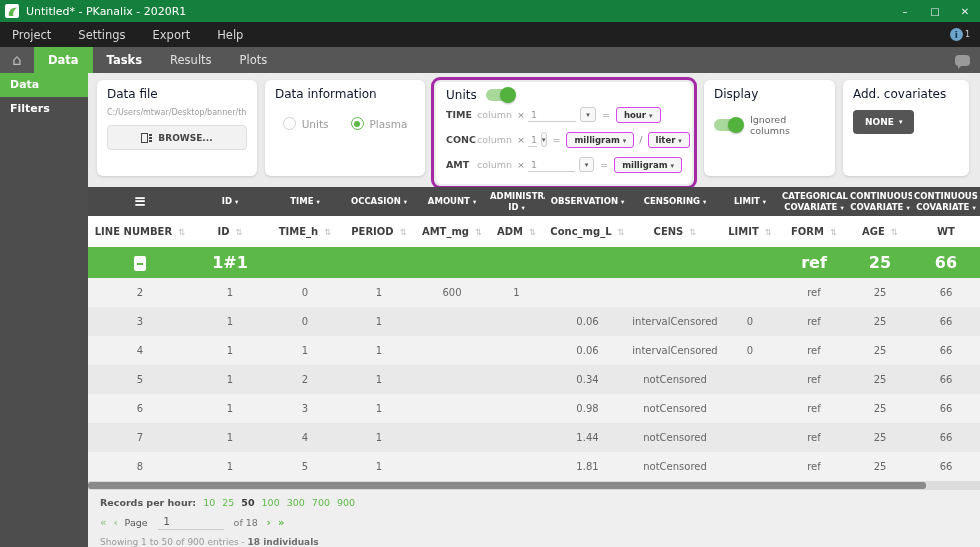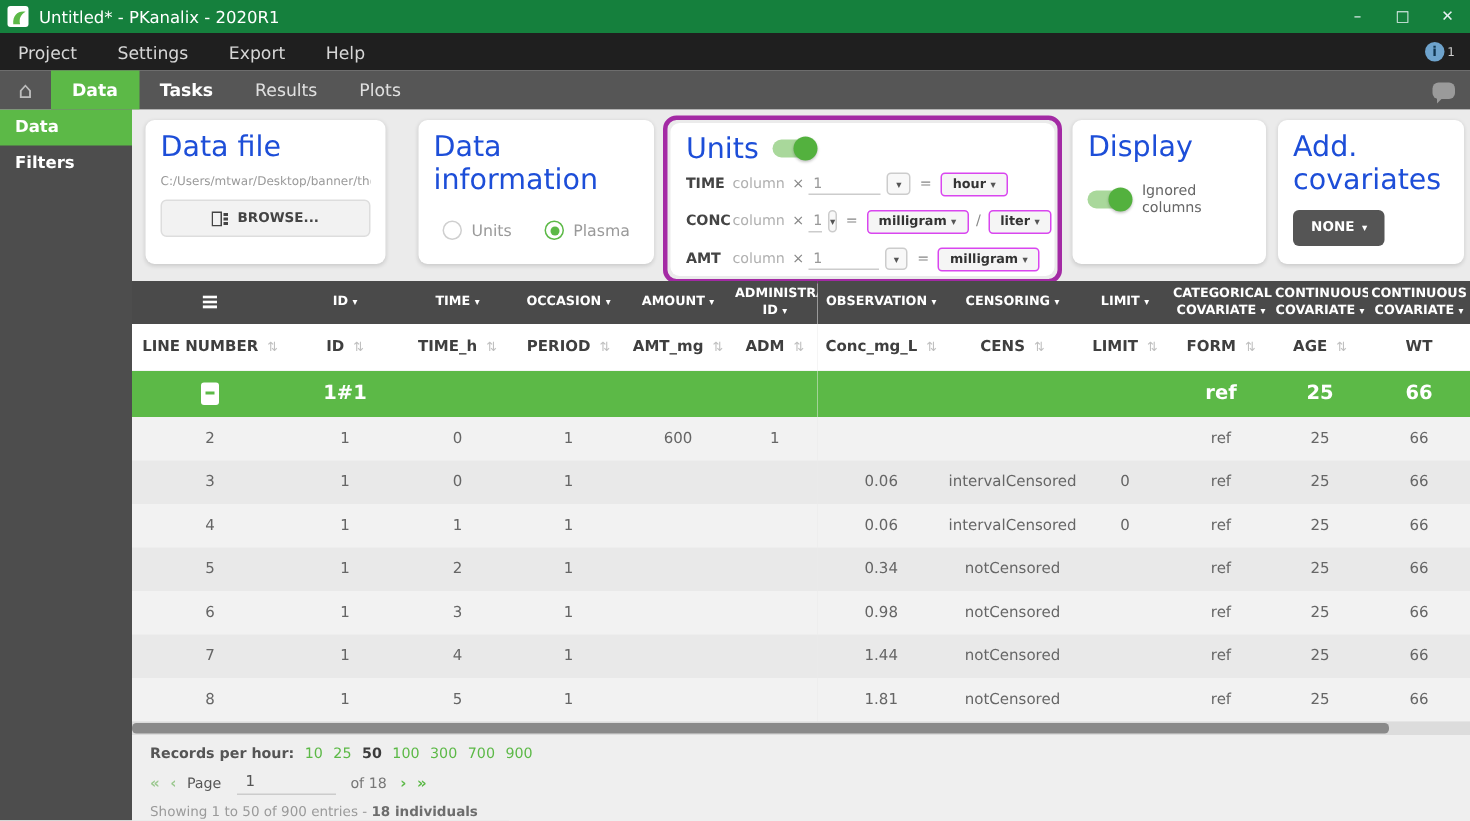--- a/index.html
+++ b/index.html
@@ -32,23 +32,23 @@
   
   .layout { flex:1; display:flex; overflow:hidden; }
   .sidebar { width:88px; background:#4d4d4d; flex:none; }
   .side-item { height:24px; line-height:24px; padding-left:10px; color:#fff; font-weight:bold; font-size:11px; }
   .side-item.active { background:#5cb947; }
   .main { flex:1; display:flex; flex-direction:column; overflow:hidden; background:#ebebeb; }
 
   
   .panels { height:114px; display:flex; align-items:flex-start; padding:7px 4px 0 9px; flex:none; }
   .panel { background:#fff; border-radius:6px; box-shadow:0 1px 3px rgba(0,0,0,.14); padding:7px 10px; height:96px; }
-  .panel-title { font-size:19px; color:#1d4ed8; }
+  .panel-title { font-size:12px; color:#0f172a; }
   .p-datafile { width:160px; }
-  .p-info { width:160px; margin-left:22px; }
+  .p-info { width:160px; margin-left:8px; }
   .units-outline { border:3px solid #a32aa4; border-radius:9px; padding:2px; margin-left:6px; margin-top:-3px; }
   .p-units { width:256px; height:102px; padding:6px 10px; box-shadow:none; }
   .p-display { width:131px; margin-left:7px; }
   .p-cov { width:126px; margin-left:8px; }
 
   .file-path { font-size:8px; color:#9a9a9a; margin-top:7px; white-space:nowrap; overflow:hidden; }
   .browse-btn { margin-top:8px; width:100%; background:#f2f2f2; border:1px solid #ddd; border-radius:4px; padding:6px 0; font-size:9px; font-weight:bold; color:#444; display:flex; align-items:center; justify-content:center; gap:6px; font-family:inherit; }
 
   .radio-row { display:flex; justify-content:center; gap:22px; margin-top:16px; }
   .radio-opt { display:flex; align-items:center; gap:6px; font-size:10.5px; color:#9a9a9a; }
@@ -76,21 +76,21 @@
   .none-btn .caret { color:#fff; }
 
   
   table { width:892px; border-collapse:collapse; table-layout:fixed; flex:none; }
   .c0{width:104px}.c1{width:76px}.c2{width:74px}.c3{width:74px}.c4{width:72px}.c5{width:57px}.c6{width:85px}.c7{width:90px}.c8{width:60px}.c9{width:68px}.c10{width:64px}.c11{width:68px}
   .map-th { background:#4a4a4a; color:#fff; font-size:8.5px; font-weight:bold; height:29px; text-align:center; line-height:1.25; padding:2px; overflow:hidden; }
   .map-th .caret { color:#fff; font-size:6.5px; }
   .hamburger { font-size:15px; line-height:1; }
   .col-th { background:#fff; height:31px; font-size:10px; font-weight:bold; color:#3f3f3f; text-align:center; overflow:hidden; }
   .sort-icon { color:#c0c0c0; font-size:8.5px; margin-left:6px; font-weight:normal; }
-  .group-row { background:#5cb947; color:#fff; font-weight:bold; height:31px; font-size:13px; text-align:center; }
+  .group-row { background:#5cb947; color:#fff; font-weight:bold; height:31px; font-size:16px; text-align:center; }
   .collapse-btn { display:inline-flex; width:12px; height:15px; background:#fff; border-radius:2px; align-items:center; justify-content:center; vertical-align:middle; }
   .collapse-dash { width:6px; height:2px; background:#5cb947; }
   .data-row { height:29px; font-size:10px; color:#666; text-align:center; background:#f2f2f2; }
   .data-row.alt { background:#e9e9e9; }
   td { overflow:hidden; white-space:nowrap; }
 
   .hscroll { height:9px; background:#dcdcdc; position:relative; width:892px; flex:none; }
   .hscroll .thumb { position:absolute; left:0; top:1px; height:7px; width:94%; background:#8a8a8a; border-radius:3px; }
 
   

